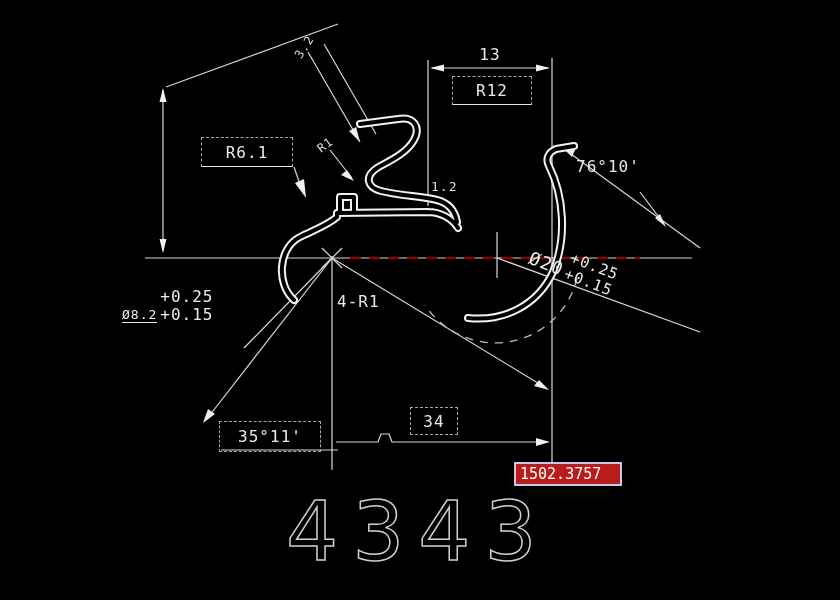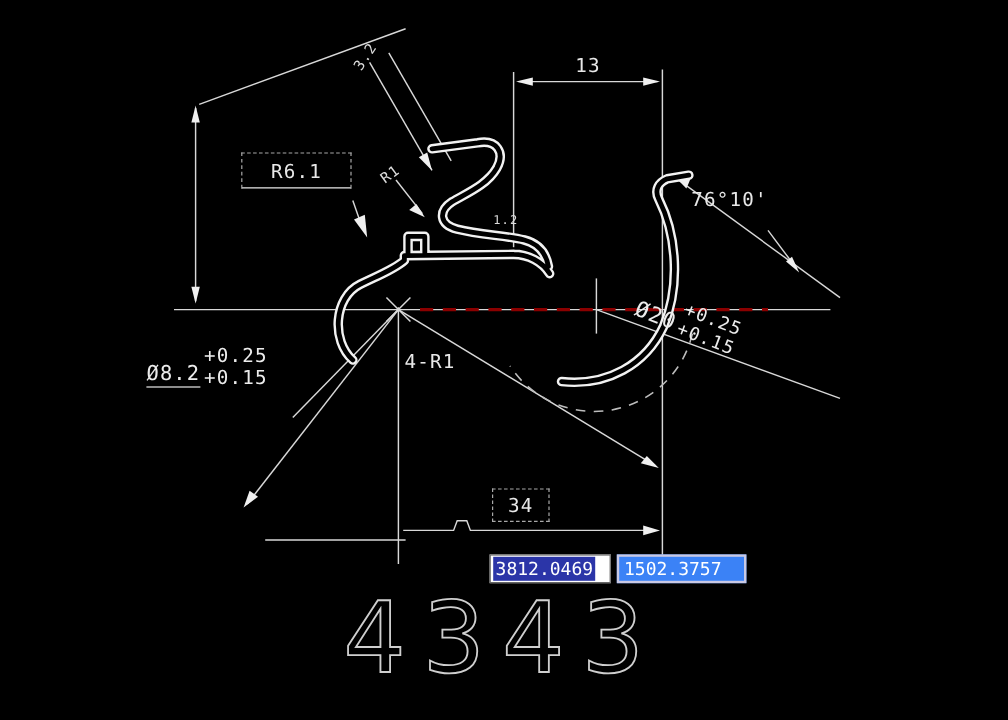--- a/index.html
+++ b/index.html
@@ -4,29 +4,29 @@
 <style>
   html,body{margin:0;padding:0;background:#000;}
   #stage{position:relative;width:840px;height:600px;background:#000;overflow:hidden;
          font-family:"DejaVu Sans Mono",monospace;}
   svg{position:absolute;left:0;top:0;}
   .lbl{position:absolute;color:#e8e8e8;font-size:16px;letter-spacing:1px;white-space:nowrap;}
   .dimbox{position:absolute;border:1px dashed #a8a8a8;color:#e8e8e8;font-size:16px;
           letter-spacing:1px;display:flex;align-items:center;justify-content:center;white-space:nowrap;}
   .ub{border-bottom:1.6px solid #e8e8e8;}
   .diablk{position:absolute;display:flex;align-items:flex-end;color:#ececec;white-space:nowrap;}
-  .diablk .val{font-size:17px;letter-spacing:1px;}
+  .diablk .val{font-size:13px;letter-spacing:1px;}
   .diablk .tolstack{display:inline-flex;flex-direction:column;font-size:16px;line-height:1.1;
                     margin-left:3px;letter-spacing:1px;}
   .small-rot{position:absolute;color:#dcdcdc;font-size:12px;letter-spacing:1px;}
   .coordbox{position:absolute;height:24px;box-sizing:border-box;font-size:15px;
             display:flex;align-items:center;}
   #coordX{left:408px;top:462px;width:101px;background:#ffffff;border:1px solid #666;padding-left:2px;}
   #coordX span{background:#2b35a8;color:#ffffff;padding:1px 2px;}
-  #coordY{left:514px;top:462px;width:108px;background:#3b82f6;border:2px solid #c9c9e4;
+  #coordY{left:514px;top:462px;width:108px;background:#b91c1c;border:2px solid #c9c9e4;
           color:#ffffff;padding-left:4px;}
 </style>
 </head>
 <body>
 
 <div id="stage">
 
   <svg width="840" height="600" viewBox="0 0 840 600">
     <defs>
       <path id="prof" d="M294 300 C276 284 278 248 300 237 C314 230 328 225 337 217 L337 213 L428 212
@@ -83,54 +83,53 @@
     <g>
       <use href="#prof" stroke="#f2f2f2" stroke-width="8" fill="none" stroke-linecap="round" stroke-linejoin="round"></use>
       <use href="#prof" stroke="#000000" stroke-width="4" fill="none" stroke-linecap="round" stroke-linejoin="round"></use>
     </g>
 
     <text x="286" y="560" font-family="'DejaVu Sans',sans-serif" font-size="82" letter-spacing="14" fill="none" stroke="#cfcfcf" stroke-width="1.5">4343</text>
   </svg>
 
   <div class="lbl" style="left:468px;top:45px;width:44px;text-align:center;">13</div>
 
+  <div class="dimbox ub" style="left:452px;top:76px;width:78px;height:27px;">R12</div>
 
-  <div class="dimbox ub" style="left:201px;top:127px;width:90px;height:28px;">R6.1</div>
+  <div class="dimbox ub" style="left:201px;top:137px;width:90px;height:28px;">R6.1</div>
 
 
   <div class="lbl" style="left:576px;top:157px;">76°10'</div>
 
 
+  <div class="dimbox" style="left:219px;top:421px;width:100px;height:29px;">35°11'</div>
 
   <div class="dimbox" style="left:410px;top:407px;width:46px;height:26px;">34</div>
 
   <div class="lbl" style="left:337px;top:251px;margin-top:41px;">4-R1</div>
 
   <div class="small-rot" style="left:292px;top:40px;transform:rotate(-57deg);">3.2</div>
 
   <div class="small-rot" style="left:317px;top:138px;transform:rotate(-36deg);">R1</div>
 
-  <div class="small-rot" style="left:411px;top:179px;font-size:10px;text-align:center;">1.2</div>
+  <div class="small-rot" style="left:431px;top:179px;font-size:13px;text-align:center;">1.2</div>
 
   <div class="diablk" style="left:122px;top:288px;">
     <span class="val ub">Ø8.2</span>
     <span class="tolstack">
       <span>+0.25</span>
       <span>+0.15</span>
     </span>
   </div>
 
   <div class="diablk" style="left:538px;top:236px;transform:rotate(21deg);transform-origin:left top;">
     <span class="val" style="font-size:18px;">Ø20</span>
     <span class="tolstack" style="font-size:15px;">
       <span>+0.25</span>
       <span>+0.15</span>
     </span>
   </div>
 
-  <div id="coordX" class="coordbox">
-    <span>3812.0469</span>
-  </div>
   <div id="coordY" class="coordbox">
     <span>1502.3757</span>
   </div>
 
 </div>
 
 </body></html>

